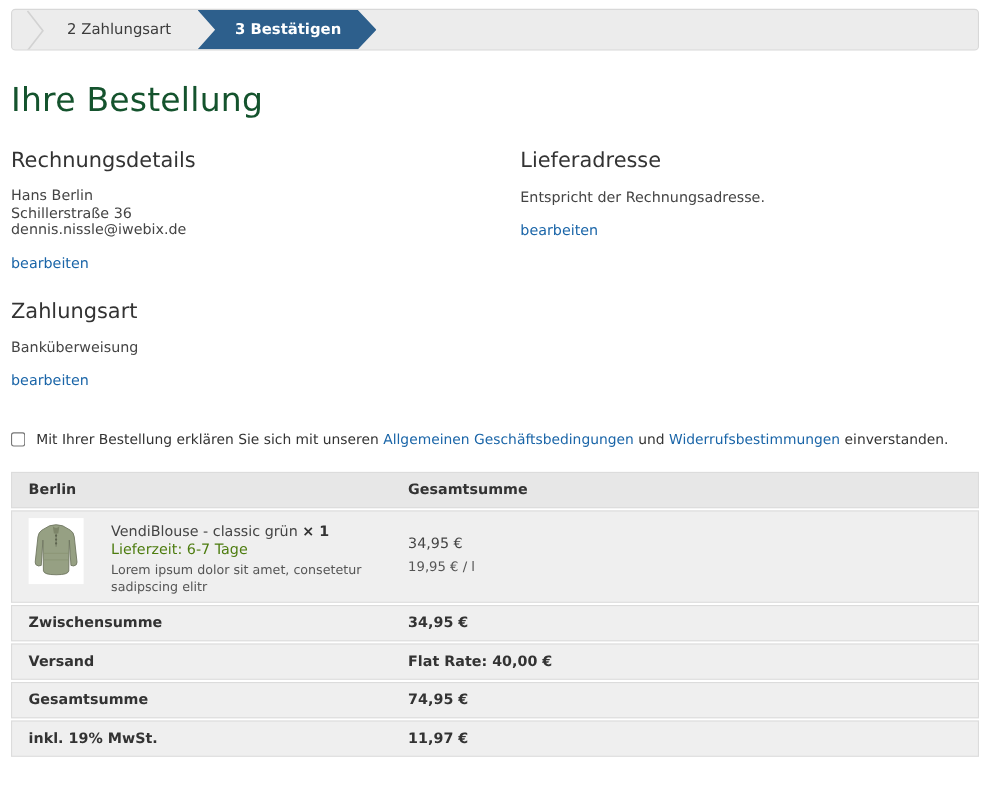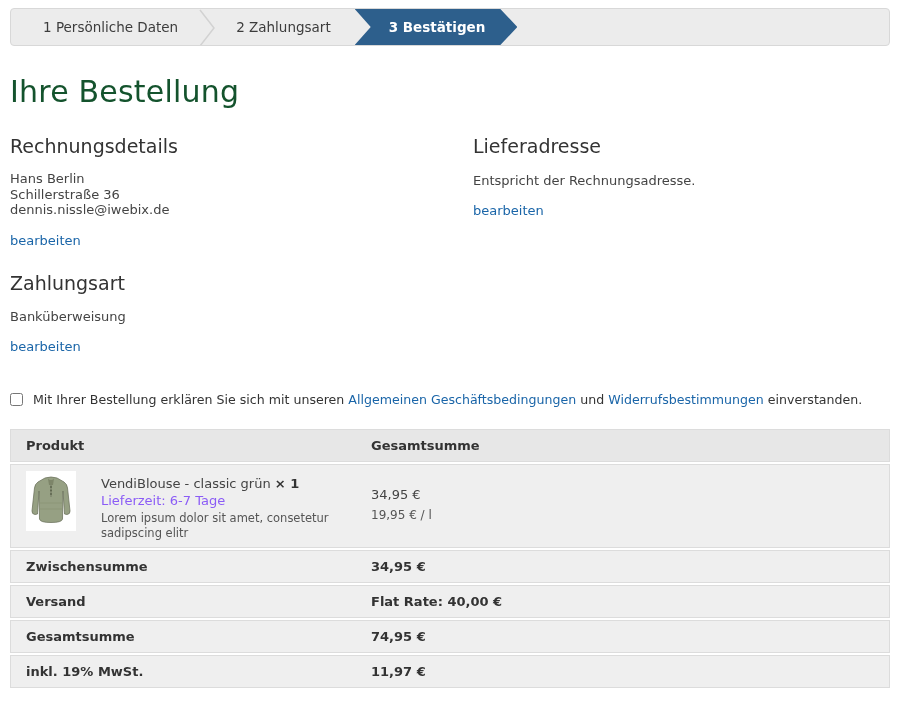--- a/index.html
+++ b/index.html
@@ -92,35 +92,34 @@
   .thumb {
     width: 50px; height: 60px;
     background: #ffffff;
     flex: 0 0 auto;
     margin-right: 25px;
     display: flex; align-items: center; justify-content: center;
   }
   .p-info { padding-top: 4px; }
   .p-name { color: #444; line-height: 17px; }
   .p-qty { font-weight: bold; color: #333; }
-  .p-delivery { color: #8b5cf6; line-height: 17px; }
+  .p-delivery { color: #4d7c0f; line-height: 17px; }
   .p-desc { font-size: 11.5px; color: #555; line-height: 15px; margin-top: 2px; }
   .t-row.product .c2 { padding-top: 22px; }
   .p-price { color: #444; }
   .p-unit { font-size: 12px; color: #555; margin-top: 6px; }
 
   .t-row.sum .c1, .t-row.sum .c2 { font-weight: bold; color: #333; padding-top: 8px; padding-bottom: 8px; }
 </style>
 </head>
 <body>
 
 <div class="wrap">
 
   <div class="steps-bar">
-    <div class="step">1 Persönliche Daten</div>
     <svg class="step-sep" viewBox="0 0 18 38">
         <polyline points="2,1 16,19 2,37" fill="none" stroke="#d2d2d2" stroke-width="1.5"></polyline>
       </svg>
     <div class="step">2 Zahlungsart</div>
     <div class="step active">3 Bestätigen</div>
   </div>
 
   <h1>Ihre Bestellung</h1>
 
   <div class="cols">
@@ -153,21 +152,21 @@
       <a class="link" href="#">Allgemeinen Geschäftsbedingungen</a> 
       <span>und</span> 
       <a class="link" href="#">Widerrufsbestimmungen</a> 
       <span>einverstanden.</span> 
     </div>
   </div>
 
   <div class="order-table">
 
     <div class="t-row head">
-      <div class="c1">Produkt</div>
+      <div class="c1">Berlin</div>
       <div class="c2">Gesamtsumme</div>
     </div>
 
     <div class="t-row product">
       <div class="c1">
         <div class="thumb">
           <svg width="40" height="52" viewBox="0 0 40 52">
             <path d="M14 3 Q20 1 26 3 L33 7 Q36 9 36.5 13 L39 36 Q39.3 39 36 39.5 L33.5 39 L32 16 L31.5 44 Q31 47.5 20 47.5 Q9 47.5 8.5 44 L8 16 L6.5 39 L4 39.5 Q0.7 39 1 36 L3.5 13 Q4 9 7 7 Z" fill="#96a083" stroke="#6e7560" stroke-width="0.8"></path>
             <path d="M17 3.5 Q20 6.5 23 3.5 L22 10 L18 10 Z" fill="#7d8569"></path>
             <line x1="20" y1="10" x2="20" y2="22" stroke="#6e7560" stroke-width="0.8"></line>

